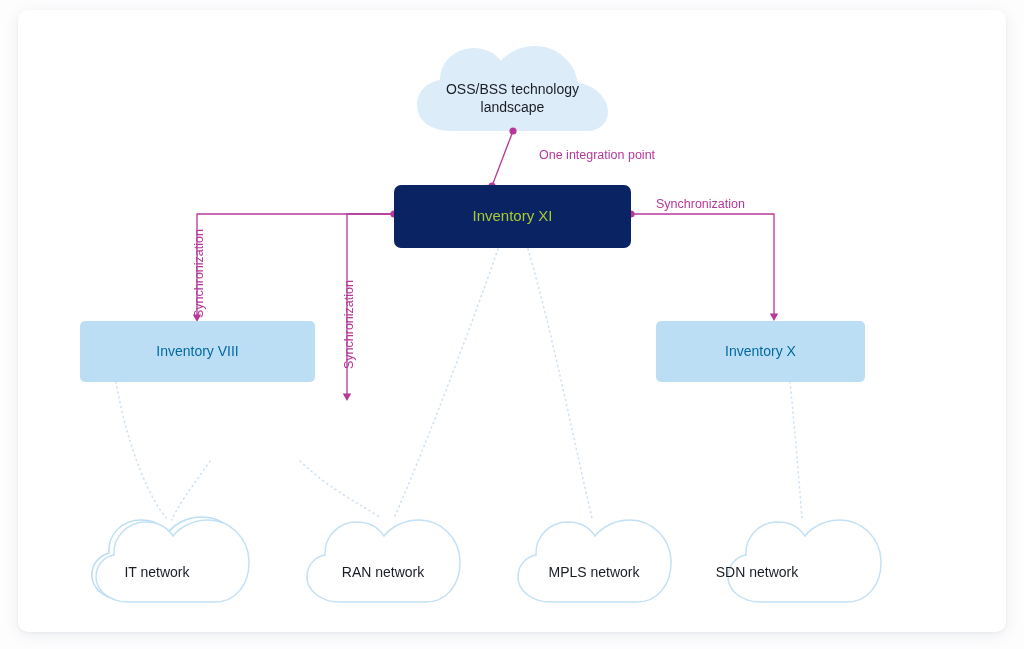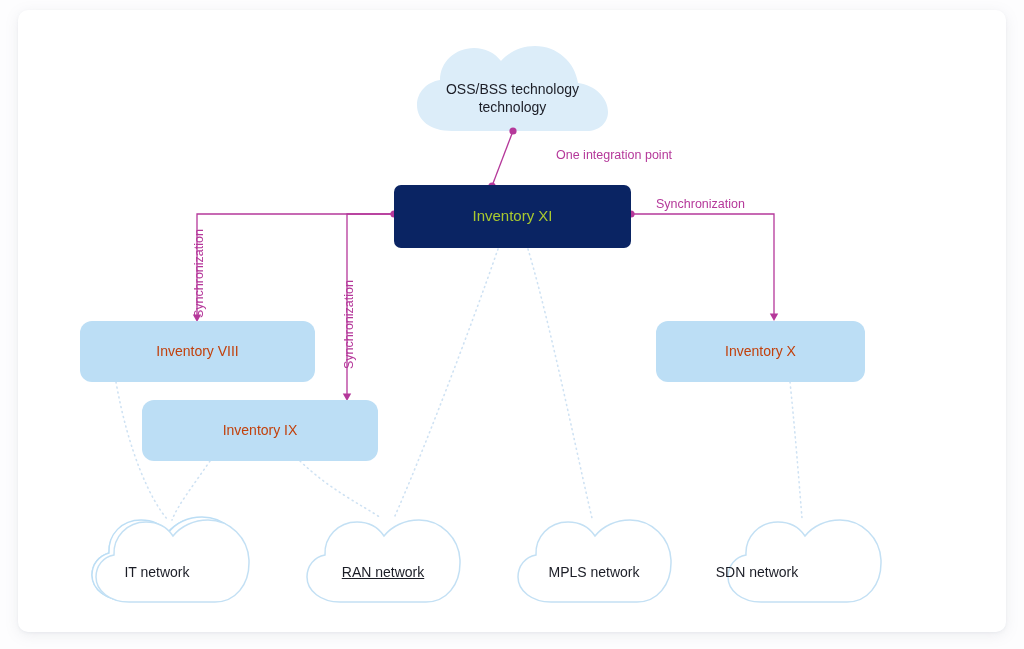--- a/index.html
+++ b/index.html
@@ -45,22 +45,22 @@
     line-height: 1.25;
   }
   .box-primary {
     background: #0a2463;
     border-radius: 7px;
     color: #a9c92f;
     font-size: 15px;
   }
   .box-secondary {
     background: #bcdef5;
-    border-radius: 12px;
-    color: #c2410c;
+    border-radius: 5px;
+    color: #0369a1;
     font-size: 14px;
   }
   .cloud-label {
     position: absolute;
     display: flex;
     align-items: center;
     justify-content: center;
     text-align: center;
     color: #1b1d26;
     line-height: 1.3;
@@ -207,57 +207,54 @@
     <path d="M39,88 C20,88 6,77 6,63 C6,52 13,43 24,41
              C23,23 37,8 56,8 C67,8 77,13 83,22
              C91,12 104,6 118,6 C140,6 158,24 159,46
              C159,47 159,48 159,49
              C159,70 146,88 125,88 Z" fill="#ffffff" stroke="#c3e0f4" stroke-width="1.5"></path>
   </svg>
 
   <div class="cloud-label top-cloud-label" style="left:417px;top:72px;width:191px;height:44px;align-items:flex-end;">
     <div>
       <div>OSS/BSS technology</div>
-      <div>technology</div>
+      <div>landscape</div>
     </div>
   </div>
 
   <div class="node box-primary" style="left:394px;top:185px;width:237px;height:63px;">
     <span>Inventory XI</span>
   </div>
 
   <div class="node box-secondary" style="left:80px;top:321px;width:235px;height:61px;">
     <span>Inventory VIII</span>
   </div>
 
-  <div class="node box-secondary" style="left:142px;top:400px;width:236px;height:61px;">
-    <span>Inventory IX</span>
-  </div>
 
   <div class="node box-secondary" style="left:656px;top:321px;width:209px;height:61px;">
     <span>Inventory X</span>
   </div>
 
   <div class="cloud-label net-cloud-label" style="left:97px;top:560px;width:120px;height:24px;">
     <span>IT network</span>
   </div>
 
-  <div class="cloud-label net-cloud-label" style="left:308px;top:560px;width:150px;height:24px;text-decoration:underline;">
+  <div class="cloud-label net-cloud-label" style="left:308px;top:560px;width:150px;height:24px;">
     <span>RAN network</span>
   </div>
 
   <div class="cloud-label net-cloud-label" style="left:519px;top:560px;width:150px;height:24px;">
     <span>MPLS network</span>
   </div>
 
   <div class="cloud-label net-cloud-label" style="left:691px;top:560px;width:132px;height:24px;">
     <span>SDN network</span>
   </div>
 
-  <div class="edge-label" style="left:556px;top:148px;text-align:center;">One integration point</div>
+  <div class="edge-label" style="left:539px;top:148px;text-align:center;">One integration point</div>
 
   <div class="edge-label vertical" style="left:192px;top:318px;">Synchronization</div>
 
   <div class="edge-label vertical" style="left:342px;top:369px;">Synchronization</div>
 
   <div class="edge-label" style="left:656px;top:197px;">Synchronization</div>
 
 </div>
 
 </body></html>

